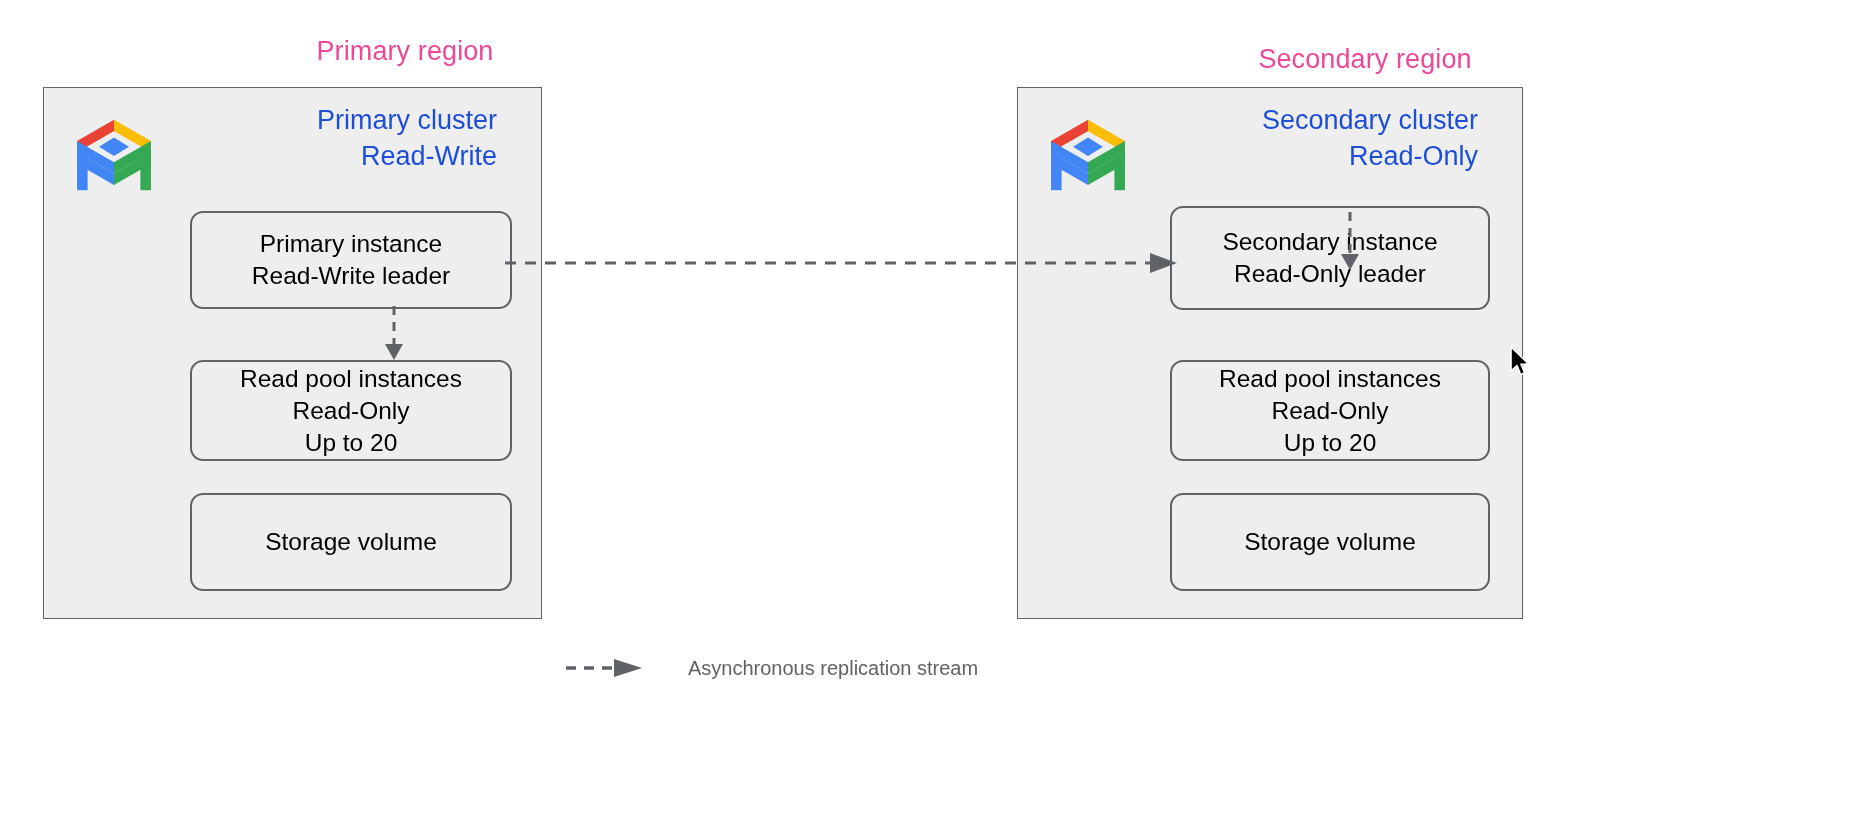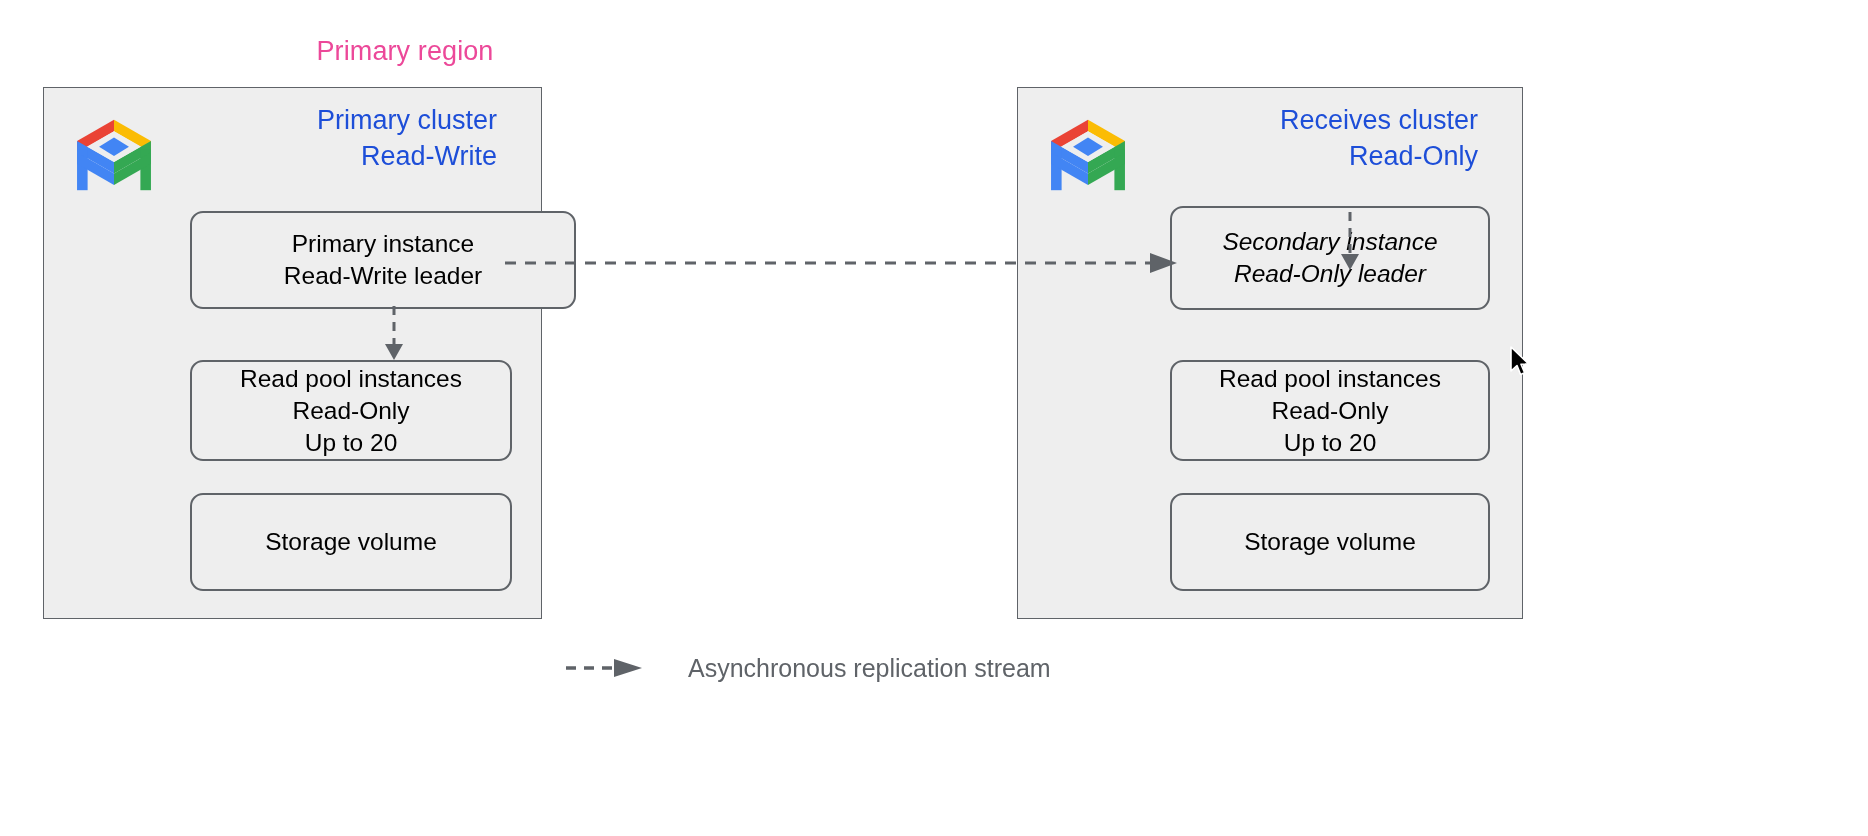--- a/index.html
+++ b/index.html
@@ -78,26 +78,26 @@
     justify-content: center;
     font-size: 24.5px;
     line-height: 32px;
     color: #000000;
     text-align: center;
     white-space: nowrap;
   }
   .node .line { display: block; }
 
   
-  #node-primary-instance   { left: 146px; top: 123px; width: 386px; height: 98px; }
+  #node-primary-instance   { left: 146px; top: 123px; width: 322px; height: 98px; }
   #node-primary-readpool   { left: 146px; top: 272px; width: 322px; height: 101px; }
   #node-primary-storage    { left: 146px; top: 405px; width: 322px; height: 98px; }
 
   
-  #node-secondary-instance { left: 152px; top: 118px; width: 320px; height: 104px; font-style: italic; }
+  #node-secondary-instance { left: 152px; top: 118px; width: 320px; height: 104px; }
   #node-secondary-readpool { left: 152px; top: 272px; width: 320px; height: 101px; }
   #node-secondary-storage  { left: 152px; top: 405px; width: 320px; height: 98px; }
 
   
   .connector {
     position: absolute;
     overflow: visible;
     pointer-events: none;
   }
   #arrow-primary-vertical   { left: 320px; top: 218px; width: 60px;  height: 60px; }
@@ -110,21 +110,21 @@
     left: 566px;
     top: 646px;
     width: 520px;
     height: 44px;
     display: flex;
     align-items: center;
   }
   #legend-arrow { width: 80px; height: 22px; flex: 0 0 auto; }
   #legend-label {
     margin-left: 42px;
-    font-size: 25px;
+    font-size: 20px;
     color: #5f6368;
     white-space: nowrap;
   }
 
   
   #mouse-cursor {
     position: absolute;
     left: 1509px;
     top: 346px;
     width: 22px;
@@ -186,20 +186,21 @@
     <div class="node" id="node-primary-storage">
       <span class="line">Storage volume</span>
     </div>
 
     <svg class="connector" id="arrow-primary-vertical" viewBox="0 0 60 60" xmlns="http://www.w3.org/2000/svg">
       <line x1="30" y1="0" x2="30" y2="40" stroke="#5f6368" stroke-width="3" stroke-dasharray="9 7"></line>
       <polygon points="21,38 39,38 30,54" fill="#5f6368"></polygon>
     </svg>
   </div>
 
+  <div class="region-label" id="region-label-secondary">Secondary region</div>
 
   <div class="cluster-box" id="cluster-secondary">
 
     <div class="logo">
       <svg viewBox="0 0 100 100" xmlns="http://www.w3.org/2000/svg" aria-hidden="true">
         <g stroke-linejoin="miter">
           <path d="M50 10 L8 34 L8 47 L50 23 Z" fill="#ea4335"></path>
           <path d="M50 10 L92 34 L92 47 L50 23 Z" fill="#fbbc04"></path>
           <path d="M8 34 L50 58 L50 71 L8 47 Z" fill="#4285f4"></path>
           <path d="M92 34 L50 58 L50 71 L92 47 Z" fill="#34a853"></path>
@@ -207,21 +208,21 @@
           <path d="M50 30 L33 40.5 L50 51 L67 40.5 Z" fill="#4285f4"></path>
         </g>
         <rect x="8" y="44" width="12" height="46" fill="#4285f4"></rect>
         <rect x="80" y="44" width="12" height="46" fill="#34a853"></rect>
         <path d="M8 47 L50 71 L50 84 L8 60 Z" fill="#4285f4"></path>
         <path d="M92 47 L50 71 L50 84 L92 60 Z" fill="#34a853"></path>
       </svg>
     </div>
 
     <div class="cluster-title">
-      <span class="line">Receives cluster</span><br>
+      <span class="line">Secondary cluster</span><br>
       <span class="line">Read-Only</span>
     </div>
 
     <div class="node" id="node-secondary-instance">
       <span class="line">Secondary instance</span>
       <span class="line">Read-Only leader</span>
     </div>
 
     <div class="node" id="node-secondary-readpool">
       <span class="line">Read pool instances</span>

